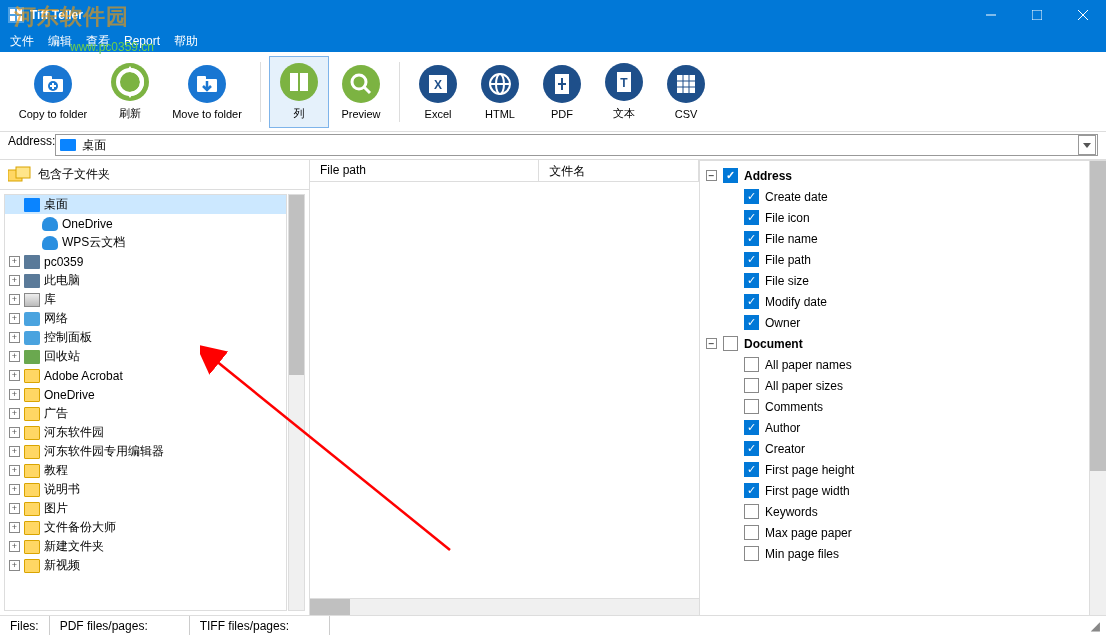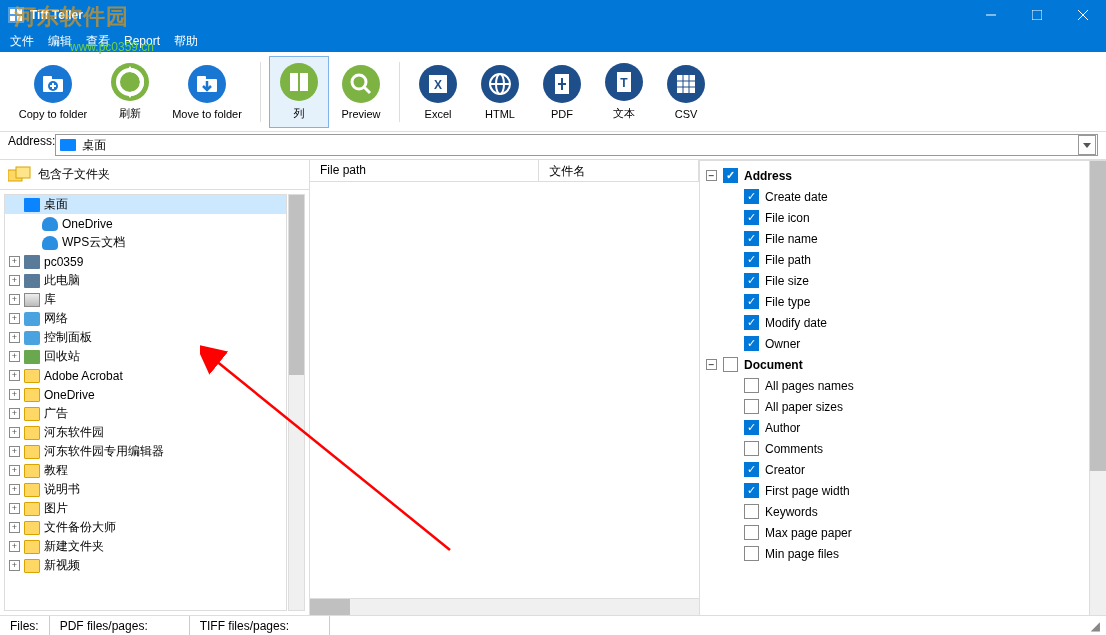--- a/index.html
+++ b/index.html
@@ -401,54 +401,54 @@
           <div class="cnode child">
             <span class="chk on"></span>
             <span class="ctxt">File path</span>
           </div>
           <div class="cnode child">
             <span class="chk on"></span>
             <span class="ctxt">File size</span>
           </div>
           <div class="cnode child">
             <span class="chk on"></span>
-            <span class="ctxt">File type</span>
-          </div>
-          <div class="cnode child">
-            <span class="chk on"></span>
             <span class="ctxt">Modify date</span>
           </div>
           <div class="cnode child">
             <span class="chk on"></span>
             <span class="ctxt">Owner</span>
           </div>
           <div class="cnode grp">
             <span class="cexp">−</span>
             <span class="chk"></span>
             <span class="ctxt">Document</span>
           </div>
           <div class="cnode child">
             <span class="chk"></span>
-            <span class="ctxt">All pages names</span>
+            <span class="ctxt">All paper names</span>
           </div>
           <div class="cnode child">
             <span class="chk"></span>
             <span class="ctxt">All paper sizes</span>
           </div>
           <div class="cnode child">
+            <span class="chk"></span>
+            <span class="ctxt">Comments</span>
+          </div>
+          <div class="cnode child">
             <span class="chk on"></span>
             <span class="ctxt">Author</span>
           </div>
           <div class="cnode child">
-            <span class="chk"></span>
-            <span class="ctxt">Comments</span>
-          </div>
-          <div class="cnode child">
             <span class="chk on"></span>
             <span class="ctxt">Creator</span>
+          </div>
+          <div class="cnode child">
+            <span class="chk on"></span>
+            <span class="ctxt">First page height</span>
           </div>
           <div class="cnode child">
             <span class="chk on"></span>
             <span class="ctxt">First page width</span>
           </div>
           <div class="cnode child">
             <span class="chk"></span>
             <span class="ctxt">Keywords</span>
           </div>
           <div class="cnode child">

